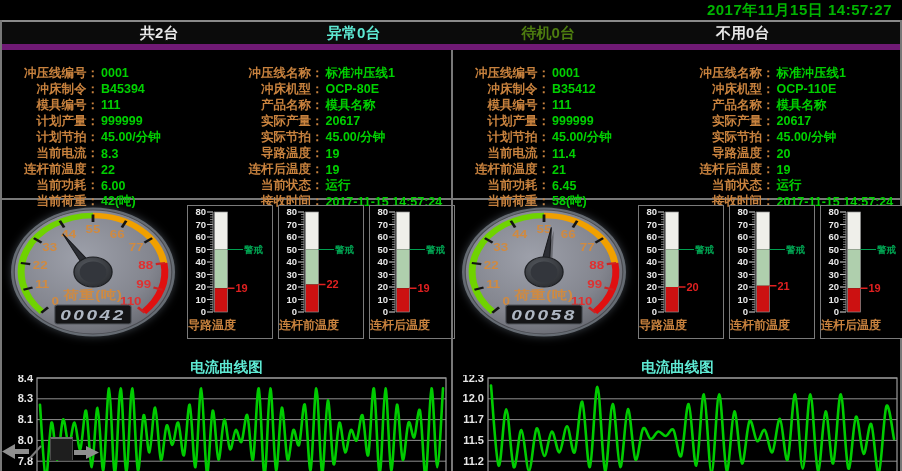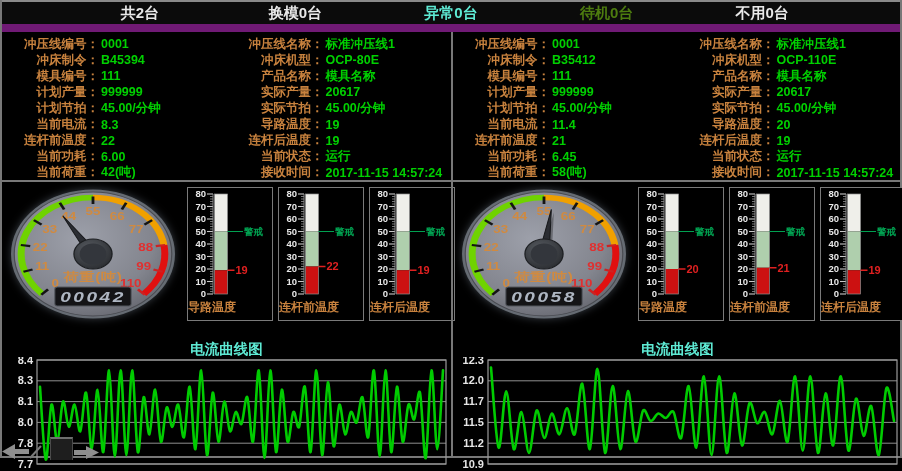--- a/index.html
+++ b/index.html
@@ -1,50 +1,52 @@
 <!DOCTYPE html>
 <html><head>
 <meta charset="utf-8">
 <style>
   html,body{margin:0;padding:0;background:#000;}
   body{width:902px;height:471px;overflow:hidden;font-family:"Liberation Sans",sans-serif;position:relative;}
   #app{position:absolute;inset:0;background:#000;}
   .top-strip{height:20px;position:relative;}
   .datetime{position:absolute;right:10px;top:1px;color:#00B400;font-size:15px;font-weight:bold;letter-spacing:0.5px;white-space:nowrap;}
   .frame{border-left:2px solid #787878;border-right:2px solid #787878;border-bottom:2px solid #787878;}
-  .status-bar{height:22px;border-top:2px solid #8a8a8a;border-bottom:8px solid #701a75;background:#0b0b0b;display:flex;align-items:center;padding:0 60px;}
+  .status-bar{height:22px;border-top:2px solid #8a8a8a;border-bottom:6px solid #701a75;background:#0b0b0b;display:flex;align-items:center;padding:0 60px;}
   .status-cell{flex:1;text-align:center;font-size:15px;font-weight:bold;white-space:nowrap;}
   .main{display:flex;}
   .panel{width:449px;display:flex;flex-direction:column;}
   .panel.right{border-left:2px solid #787878;}
   .info{height:144px;border-bottom:2px solid #787878;display:flex;padding-top:4px;}
-  .info-col{flex:1;overflow:visible;}
+  .info-col{flex:1;overflow:visible;margin-top:11px;}
   .info-row{display:flex;height:16.1px;align-items:center;}
   .info-lbl{width:97px;text-align:right;color:#C8823E;font-size:12.5px;font-weight:bold;white-space:nowrap;flex:none;}
   .info-val{color:#00D000;font-size:12.5px;font-weight:bold;margin-left:2px;white-space:nowrap;text-align:right;}
   .meters{height:144px;display:flex;align-items:center;padding-left:2px;}
   .gauge-svg{width:178px;height:140px;flex:none;filter:drop-shadow(0 0 5px rgba(160,175,195,.45));}
   .thermo-box{width:86px;height:134px;border:1px solid #7a7a7a;background:#000;margin-left:5px;box-sizing:border-box;flex:none;}
   .thermo-box svg{display:block;margin:2px auto 0 auto;}
   .thermo-label{text-align:left;color:#C8823E;font-weight:bold;font-size:12px;margin-top:-1px;white-space:nowrap;}
   .chart-sec{height:130px;}
   .chart-title{text-align:center;color:#5eead4;font-weight:bold;font-size:14.5px;height:17px;padding-top:1px;margin-top:13px;}
   .chart-svg{display:block;margin:0 auto;}
   svg text{font-family:"Liberation Sans",sans-serif;}
   .corner-icon{position:absolute;z-index:5;}
 </style>
 </head>
 <body>
 
 <div id="app">
+  <div class="top-strip">
+    <span class="datetime">2017年11月15日 14:57:27</span>
+  </div>
 
   <div class="frame">
     <div class="status-bar">
       <span class="status-cell" style="color: rgb(232, 232, 232);">共2台</span>
-      <span class="status-cell" style="color: rgb(232, 232, 232);">换模0台</span>
       <span class="status-cell" style="color: #5eead4;">异常0台</span>
       <span class="status-cell" style="color: #4d7c0f;">待机0台</span>
       <span class="status-cell" style="color: rgb(232, 232, 232);">不用0台</span>
     </div>
 
     <div class="main">
 
       <div class="panel">
         <div class="info">
           <div class="info-col" id="info0-l">

